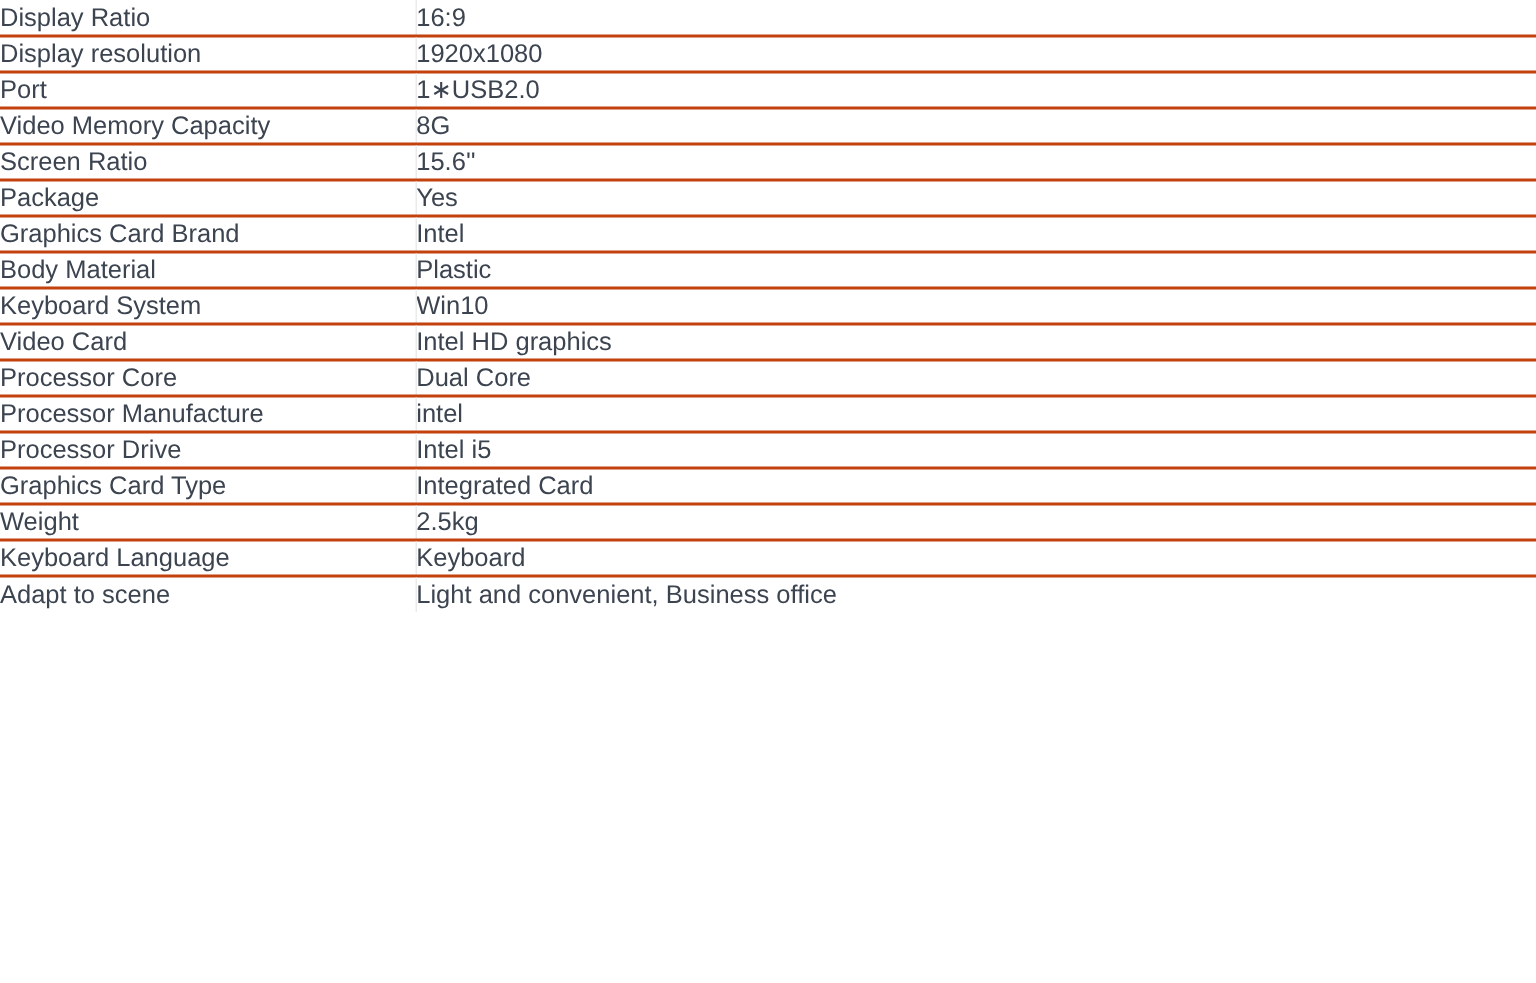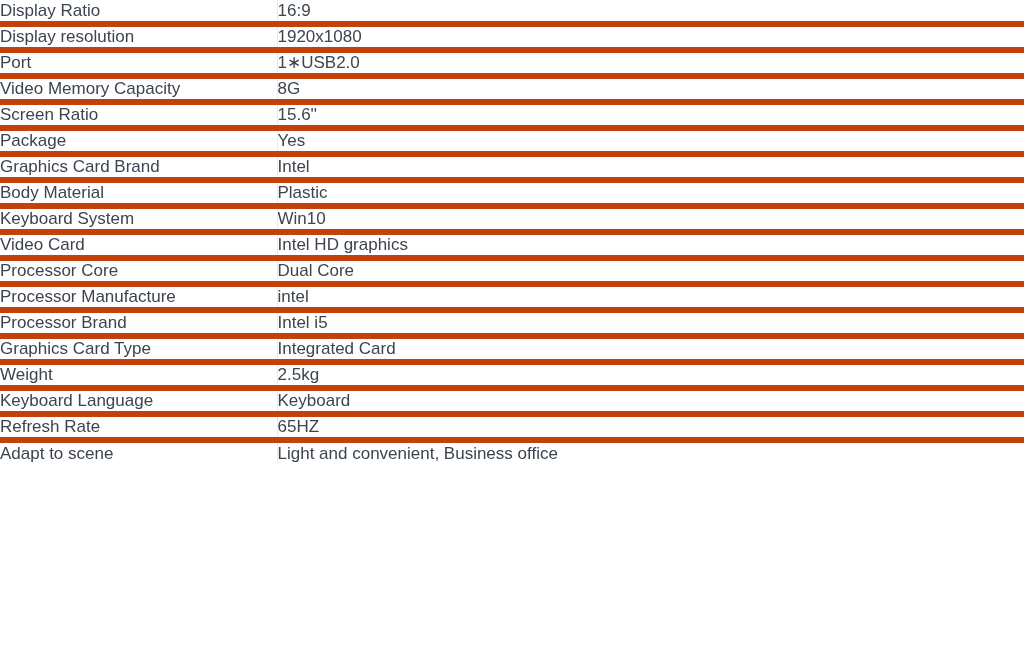--- a/index.html
+++ b/index.html
@@ -15,21 +15,21 @@
   }
   #spec-table {
     width: 1024px;
     border-collapse: collapse;
     table-layout: fixed;
   }
   #spec-table tr {
     height: 24px;
   }
   #spec-table td {
-    border-top: 6px solid #c2410c;
+    border-top: 2px solid #c2410c;
     padding: 0;
     vertical-align: middle;
     font-size: 17px;
     line-height: 20px;
     color: #3c4450;
     font-weight: 400;
     white-space: nowrap;
     overflow: hidden;
   }
   #spec-table tr:first-child td {
@@ -94,37 +94,33 @@
       </tr>
       <tr>
         <td class="spec-name">Processor Core</td>
         <td class="spec-value">Dual Core</td>
       </tr>
       <tr>
         <td class="spec-name">Processor Manufacture</td>
         <td class="spec-value">intel</td>
       </tr>
       <tr>
-        <td class="spec-name">Processor Brand</td>
+        <td class="spec-name">Processor Drive</td>
         <td class="spec-value">Intel i5</td>
       </tr>
       <tr>
         <td class="spec-name">Graphics Card Type</td>
         <td class="spec-value">Integrated Card</td>
       </tr>
       <tr>
         <td class="spec-name">Weight</td>
         <td class="spec-value">2.5kg</td>
       </tr>
       <tr>
         <td class="spec-name">Keyboard Language</td>
         <td class="spec-value">Keyboard</td>
       </tr>
       <tr>
-        <td class="spec-name">Refresh Rate</td>
-        <td class="spec-value">65HZ</td>
-      </tr>
-      <tr>
         <td class="spec-name">Adapt to scene</td>
         <td class="spec-value">Light and convenient, Business office</td>
       </tr>
     </tbody>
 </table>
 
 </body></html>

